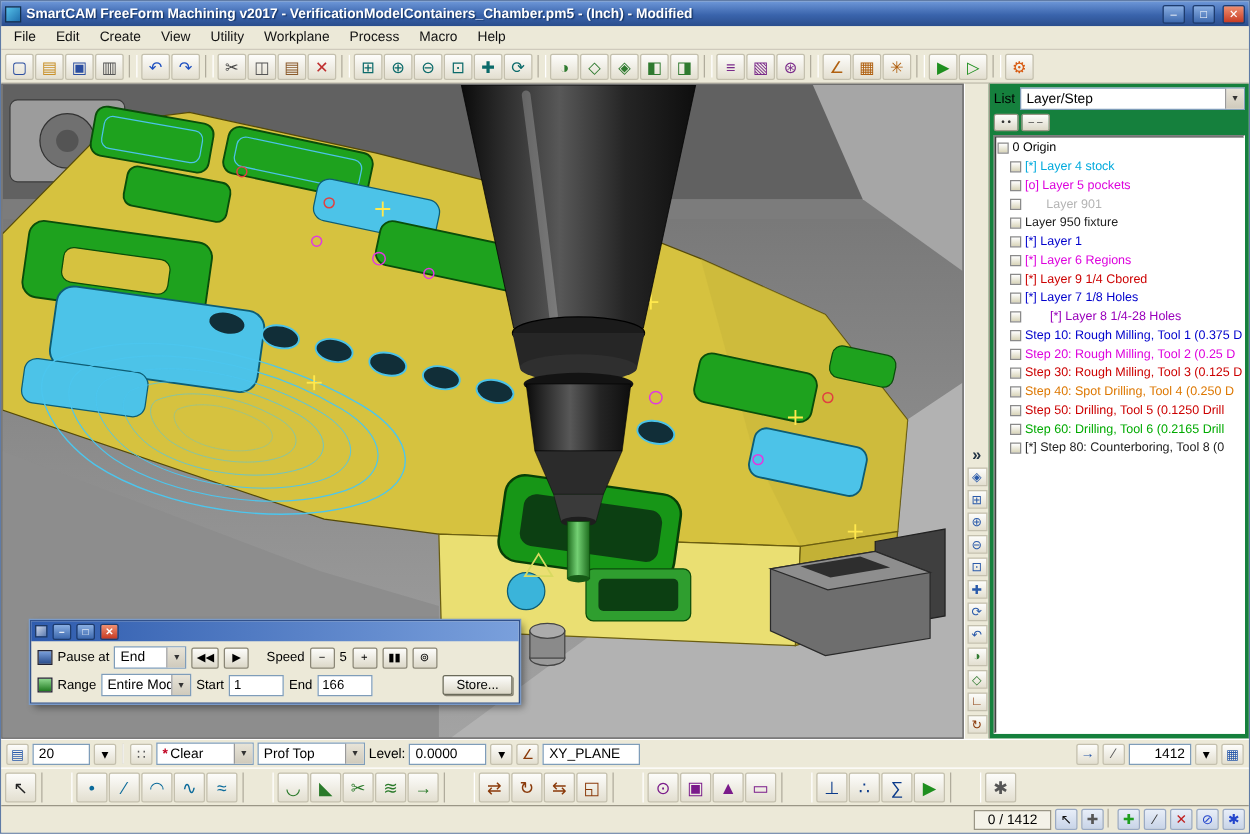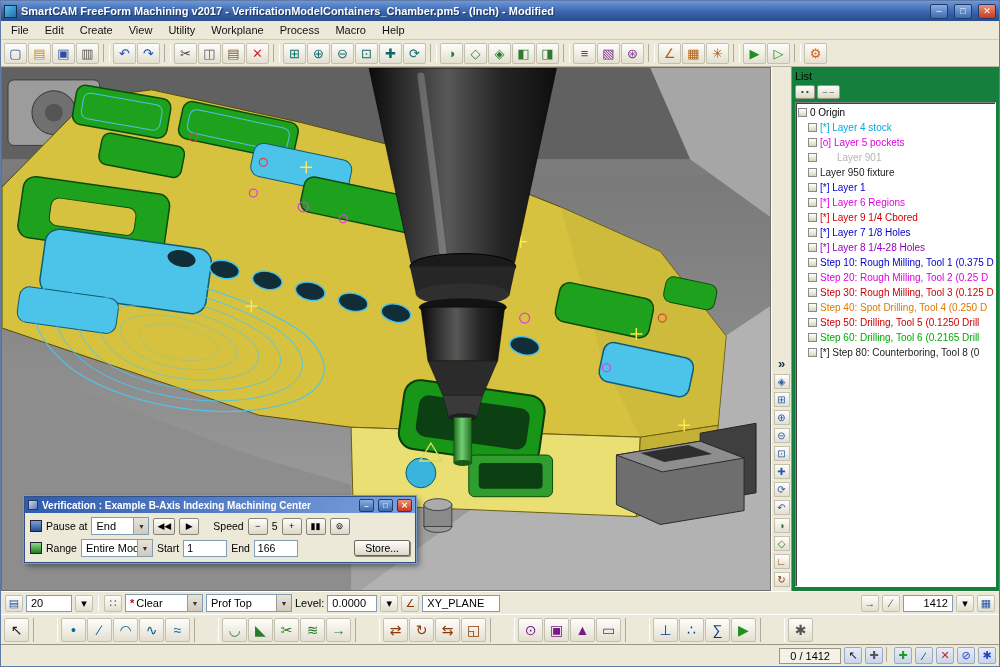--- a/index.html
+++ b/index.html
@@ -308,21 +308,20 @@
           <path d="M 442,330 L 482,330 L 476,352 L 448,352 Z" fill="#3a3a3a" stroke="#111111" stroke-width="0.4"></path>
           <ellipse cx="462" cy="352" rx="14" ry="4" fill="#1e1e1e"></ellipse>
           <rect x="453" y="352" width="18" height="46" fill="url(#gTool)" stroke="#0c4a0c" stroke-width="0.6"></rect>
           <ellipse cx="462" cy="398" rx="9" ry="3" fill="#165916"></ellipse>
         </g>
       </svg>
 
       <div class="dialog">
         <div class="dlg-title">
           <span class="dlg-app-ico"></span>
-          <span class="dlg-title-text">Verification : Example B-Axis Indexing Machining Center</span>
           <span class="dlg-btn">–</span>
           <span class="dlg-btn">□</span>
           <span class="dlg-btn close">✕</span>
         </div>
         <div class="dlg-body">
           <div class="dlg-row">
             <span class="dlg-ico blue"></span>
             <span>Pause at</span>
             <span class="combo" style="width:58px">
               <span class="val">End</span>
@@ -368,20 +367,24 @@
         <span class="ss-ico" title="previous-view-icon" style="color: rgb(42, 90, 170);">↶</span>
         <span class="ss-ico" title="shade-toggle-icon" style="color: rgb(47, 122, 47);">◑</span>
         <span class="ss-ico" title="wireframe-toggle-icon" style="color: rgb(47, 122, 47);">◇</span>
         <span class="ss-ico" title="axes-icon" style="color: rgb(138, 58, 10);">∟</span>
         <span class="ss-ico" title="redraw-icon" style="color: rgb(138, 58, 10);">↻</span>
       </div>
 
     <div class="right-panel">
       <div class="rp-header">
         <span class="rp-label">List</span>
+        <span class="combo">
+          <span class="val">Layer/Step</span>
+          <span class="arrow">▼</span>
+        </span>
       </div>
       <div class="rp-btns">
 
       <span class="rp-btn">• •</span>
           <span class="rp-btn">– –</span>
         </div>
       <div class="tree">
 
           <div class="tree-row" style="padding-left: 2px;">
             <span class="tree-ico"></span>
@@ -423,21 +426,21 @@
             <span class="tree-label" style="color: rgb(204, 0, 0);">[*] Layer 9 1/4 Cbored</span>
           </div>
 
           <div class="tree-row" style="padding-left: 12px;">
             <span class="tree-ico"></span>
             <span class="tree-label" style="color: rgb(0, 0, 204);">[*] Layer 7 1/8 Holes</span>
           </div>
 
           <div class="tree-row" style="padding-left: 12px;">
             <span class="tree-ico"></span>
-            <span class="tree-label" style="color: rgb(153, 0, 187);">[*] Layer 8 1/4-28 Holes</span>
+            <span class="tree-label" style="color: rgb(153, 0, 187); margin-left: 20px;">[*] Layer 8 1/4-28 Holes</span>
           </div>
 
           <div class="tree-row" style="padding-left: 12px;">
             <span class="tree-ico"></span>
             <span class="tree-label" style="color: rgb(0, 0, 204);">Step 10: Rough Milling, Tool 1 (0.375 D</span>
           </div>
 
           <div class="tree-row" style="padding-left: 12px;">
             <span class="tree-ico"></span>
             <span class="tree-label" style="color: rgb(221, 0, 221);">Step 20: Rough Milling, Tool 2 (0.25 D</span>
@@ -480,21 +483,21 @@
     <span class="fb-ico" style="color:#555">∷</span>
     <span class="combo" style="width:78px">
       <span class="val"><span class="star">*</span><span>Clear</span></span>
       <span class="arrow">▼</span>
     </span>
     <span class="combo" style="width:86px">
       <span class="val">Prof Top</span>
       <span class="arrow">▼</span>
     </span>
     <span>Level:</span>
-    <span class="fb-input" style="width:50px">0.0000</span>
+    <span class="fb-input" style="width:62px">0.0000</span>
     <span class="fb-ico">▾</span>
     <span class="fb-ico" style="color:#8a3a0a">∠</span>
     <span class="fb-input" style="width:78px">XY_PLANE</span>
     <span class="fb-right">
       <span class="fb-ico" style="color:#2a5aaa">→</span>
       <span class="fb-ico" style="color:#555">∕</span>
       <span class="fb-input" style="width:50px; text-align:right">1412</span>
       <span class="fb-ico">▾</span>
       <span class="fb-ico" style="color:#2a5aaa">▦</span>
     </span>

